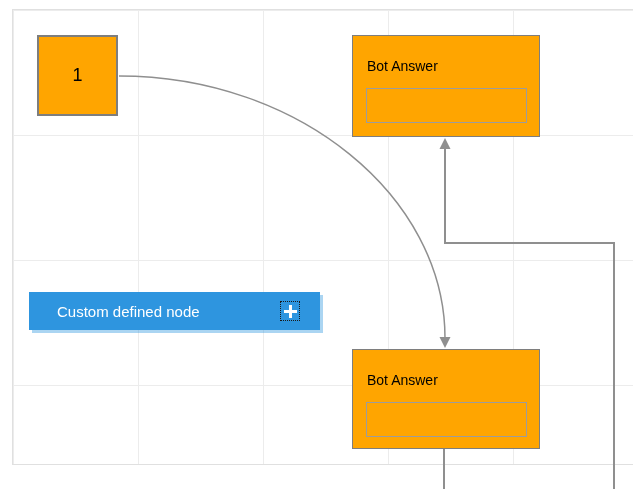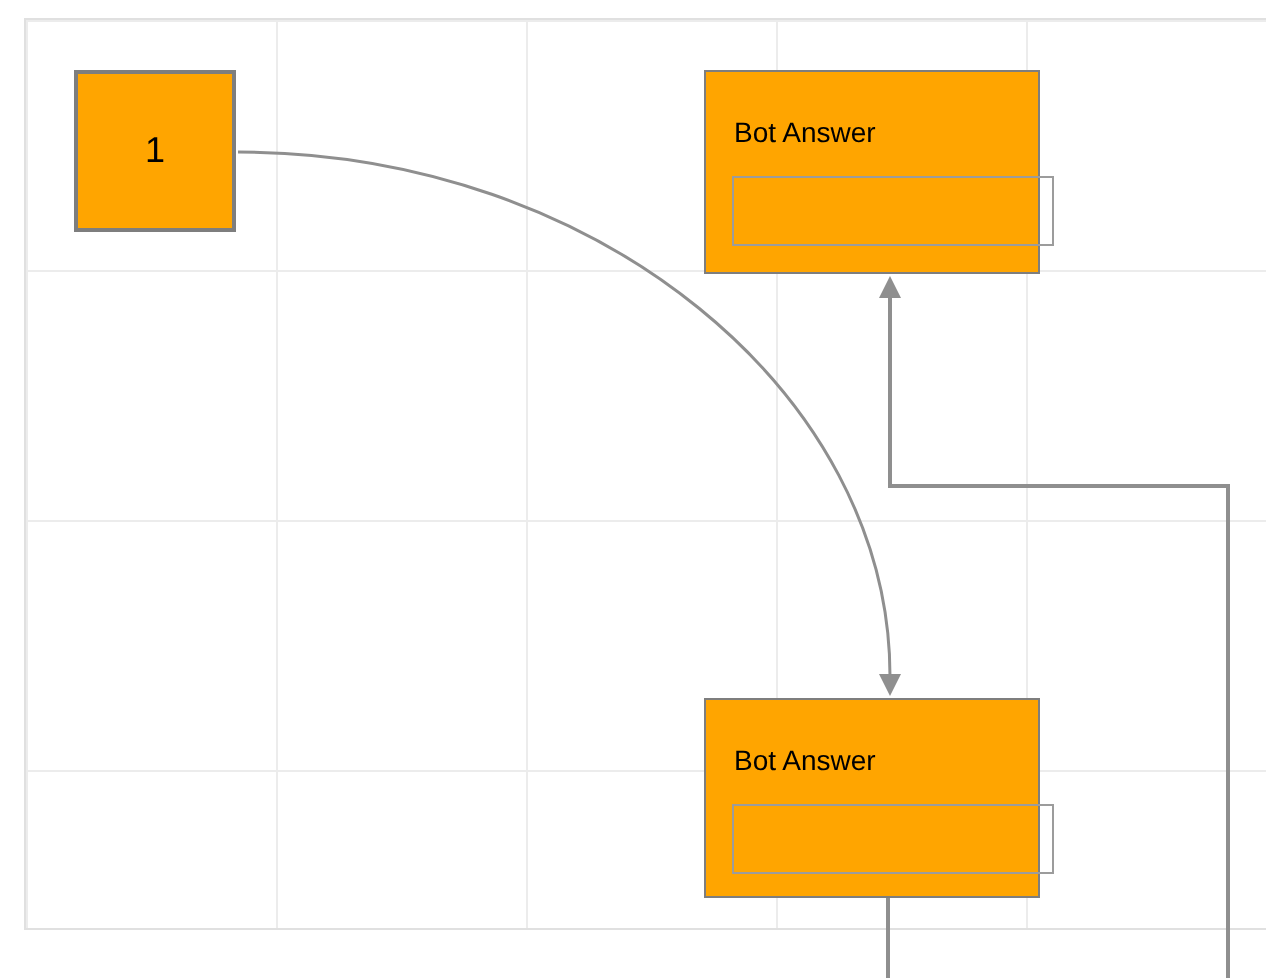--- a/index.html
+++ b/index.html
@@ -21,21 +21,21 @@
   svg.connectors{position:absolute;left:0;top:0;width:633px;height:489px;z-index:5;}
   
   .node{position:absolute;box-sizing:border-box;z-index:10;}
   .node-start{
     left:37px;top:35px;width:81px;height:81px;
     background:#FFA500;border:2px solid #7e7e7e;
     display:flex;align-items:center;justify-content:center;
     font-size:18px;color:#000;
   }
   .bot-answer{
-    width:168px;background:#FFA500;border:1px solid #7e7e7e;
+    width:188px;background:#FFA500;border:1px solid #7e7e7e;
   }
   .bot-answer.top{left:352px;top:35px;height:102px;}
   .bot-answer.bottom{left:352px;top:349px;height:100px;}
   .bot-answer .title{
     position:absolute;left:14px;top:22px;font-size:14px;color:#000;white-space:nowrap;
   }
   .bot-answer .answer-box{
     position:absolute;left:13px;top:52px;width:161px;height:35px;
     border:1px solid #9c9c9c;box-sizing:border-box;background:transparent;
   }
@@ -78,14 +78,18 @@
   <div class="node bot-answer top">
     <span class="title">Bot Answer</span>
     <div class="answer-box"></div>
   </div>
 
   <div class="node bot-answer bottom">
     <span class="title">Bot Answer</span>
     <div class="answer-box"></div>
   </div>
 
+  <div class="node custom-node">
+    <span>Custom defined node</span>
+    <span class="plus-box"></span>
+  </div>
 
 </div>
 
 </body></html>

